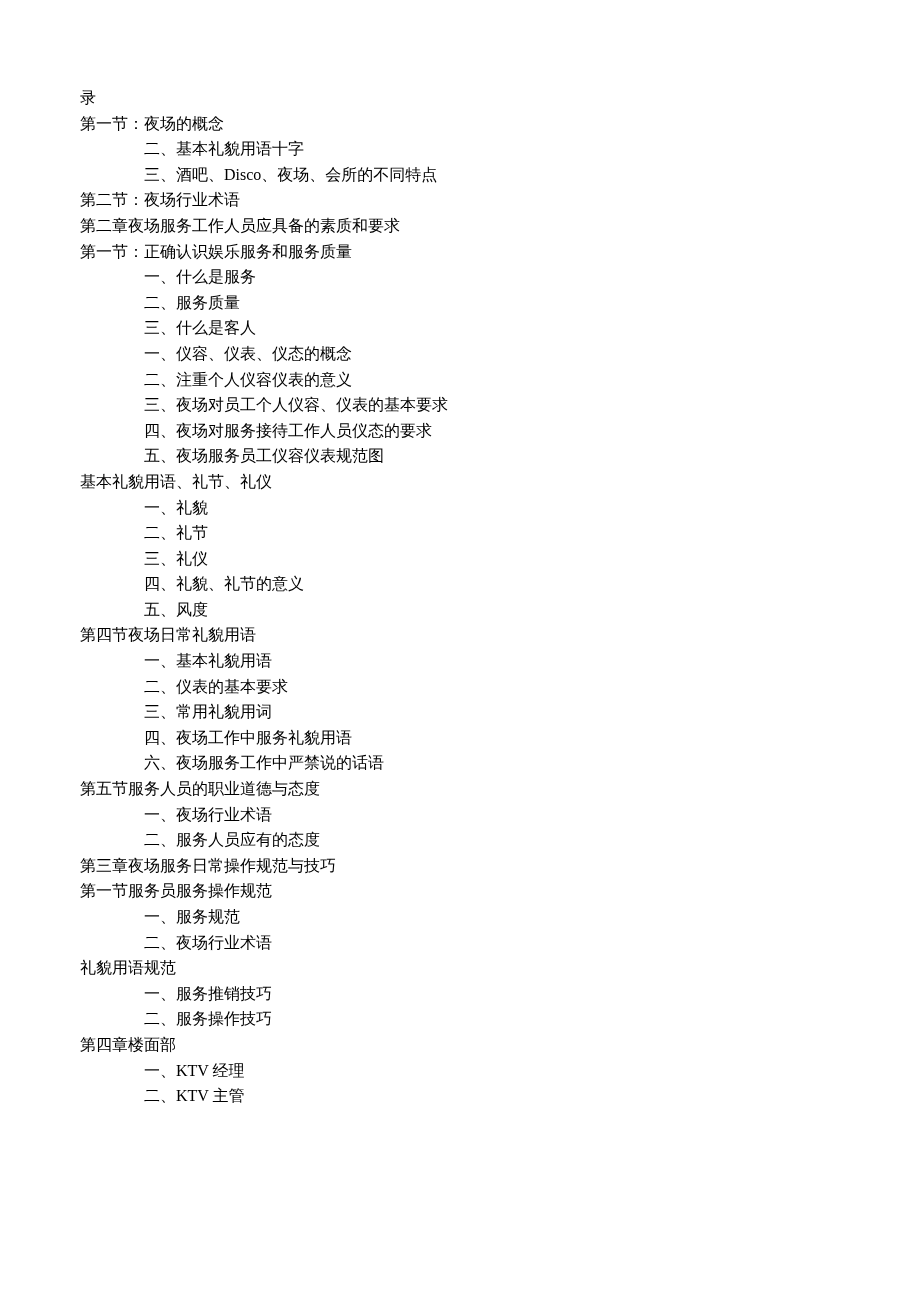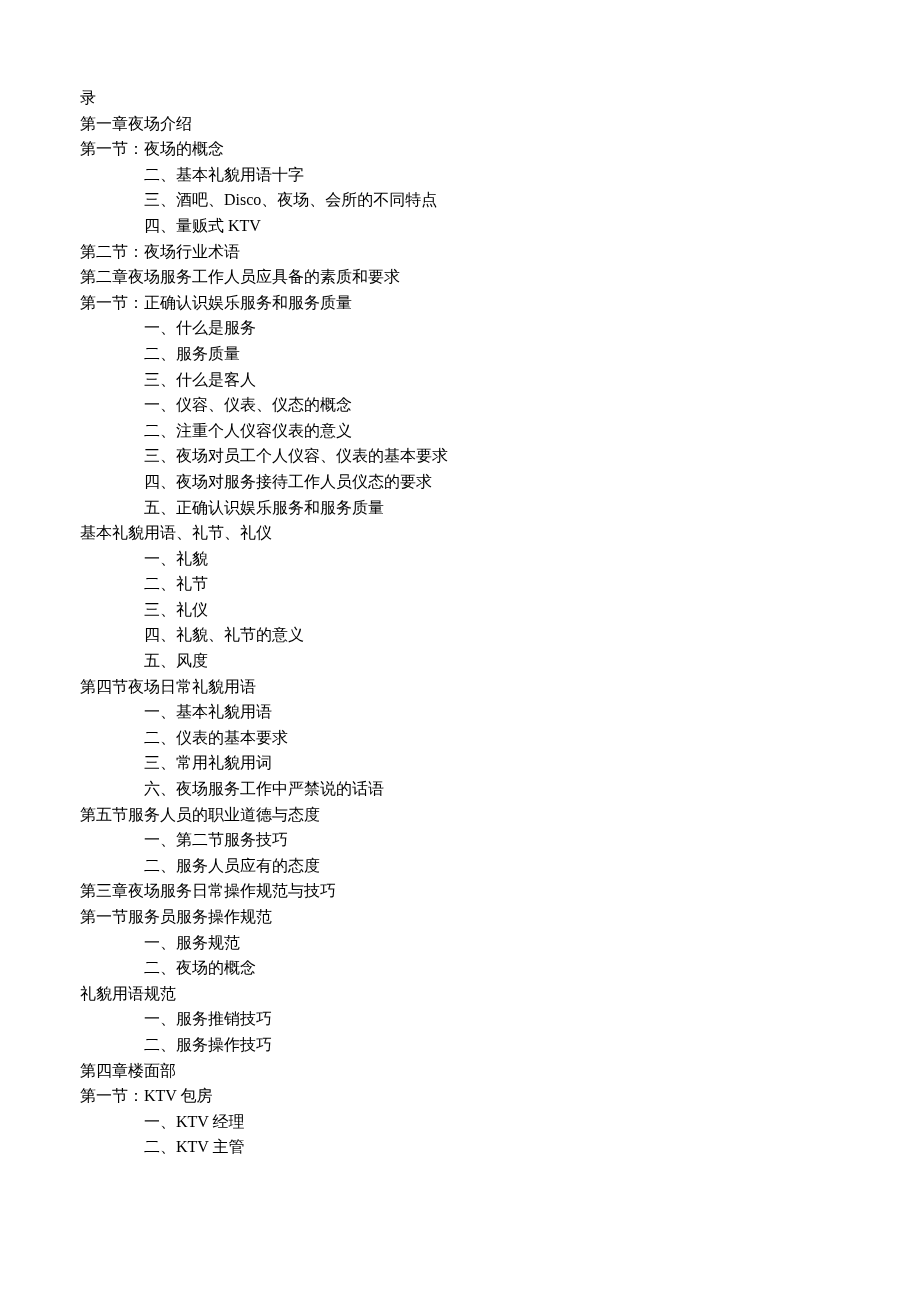--- a/index.html
+++ b/index.html
@@ -24,54 +24,52 @@
     }
     .indent-1 {
       padding-left: 4em;
     }
   </style>
 </head>
 <body>
 
 <div id="content">
     <div class="line indent-0">录</div>
-    <div class="line indent-0">第一章夜场介绍</div>
     <div class="line indent-0">第一节：夜场的概念</div>
     <div class="line indent-1">二、基本礼貌用语十字</div>
     <div class="line indent-1">三、酒吧、Disco、夜场、会所的不同特点</div>
-    <div class="line indent-1">四、量贩式 KTV</div>
     <div class="line indent-0">第二节：夜场行业术语</div>
     <div class="line indent-0">第二章夜场服务工作人员应具备的素质和要求</div>
     <div class="line indent-0">第一节：正确认识娱乐服务和服务质量</div>
     <div class="line indent-1">一、什么是服务</div>
     <div class="line indent-1">二、服务质量</div>
     <div class="line indent-1">三、什么是客人</div>
     <div class="line indent-1">一、仪容、仪表、仪态的概念</div>
     <div class="line indent-1">二、注重个人仪容仪表的意义</div>
     <div class="line indent-1">三、夜场对员工个人仪容、仪表的基本要求</div>
     <div class="line indent-1">四、夜场对服务接待工作人员仪态的要求</div>
-    <div class="line indent-1">五、正确认识娱乐服务和服务质量</div>
+    <div class="line indent-1">五、夜场服务员工仪容仪表规范图</div>
     <div class="line indent-0">基本礼貌用语、礼节、礼仪</div>
     <div class="line indent-1">一、礼貌</div>
     <div class="line indent-1">二、礼节</div>
     <div class="line indent-1">三、礼仪</div>
     <div class="line indent-1">四、礼貌、礼节的意义</div>
     <div class="line indent-1">五、风度</div>
     <div class="line indent-0">第四节夜场日常礼貌用语</div>
     <div class="line indent-1">一、基本礼貌用语</div>
     <div class="line indent-1">二、仪表的基本要求</div>
     <div class="line indent-1">三、常用礼貌用词</div>
+    <div class="line indent-1">四、夜场工作中服务礼貌用语</div>
     <div class="line indent-1">六、夜场服务工作中严禁说的话语</div>
     <div class="line indent-0">第五节服务人员的职业道德与态度</div>
-    <div class="line indent-1">一、第二节服务技巧</div>
+    <div class="line indent-1">一、夜场行业术语</div>
     <div class="line indent-1">二、服务人员应有的态度</div>
     <div class="line indent-0">第三章夜场服务日常操作规范与技巧</div>
     <div class="line indent-0">第一节服务员服务操作规范</div>
     <div class="line indent-1">一、服务规范</div>
-    <div class="line indent-1">二、夜场的概念</div>
+    <div class="line indent-1">二、夜场行业术语</div>
     <div class="line indent-0">礼貌用语规范</div>
     <div class="line indent-1">一、服务推销技巧</div>
     <div class="line indent-1">二、服务操作技巧</div>
     <div class="line indent-0">第四章楼面部</div>
-    <div class="line indent-0">第一节：KTV 包房</div>
     <div class="line indent-1">一、KTV 经理</div>
     <div class="line indent-1">二、KTV 主管</div>
   </div>
 
 </body></html>

